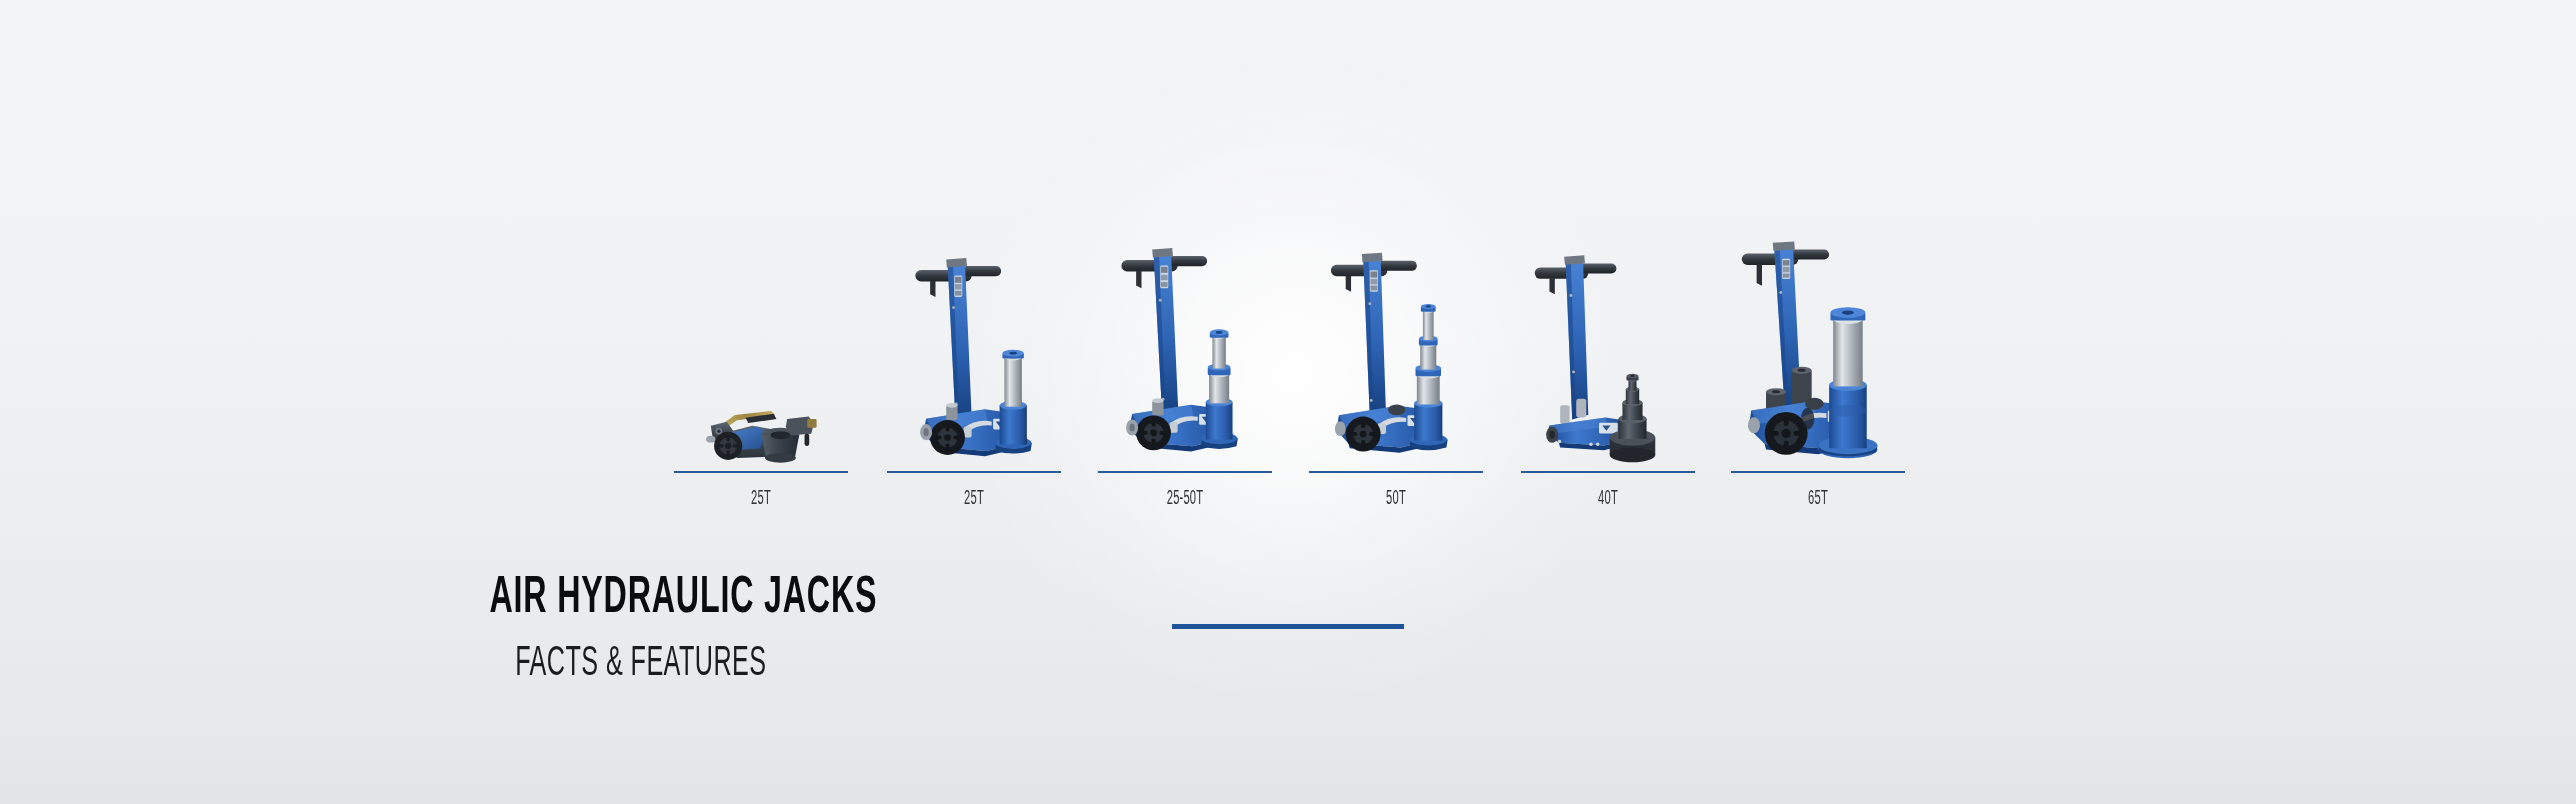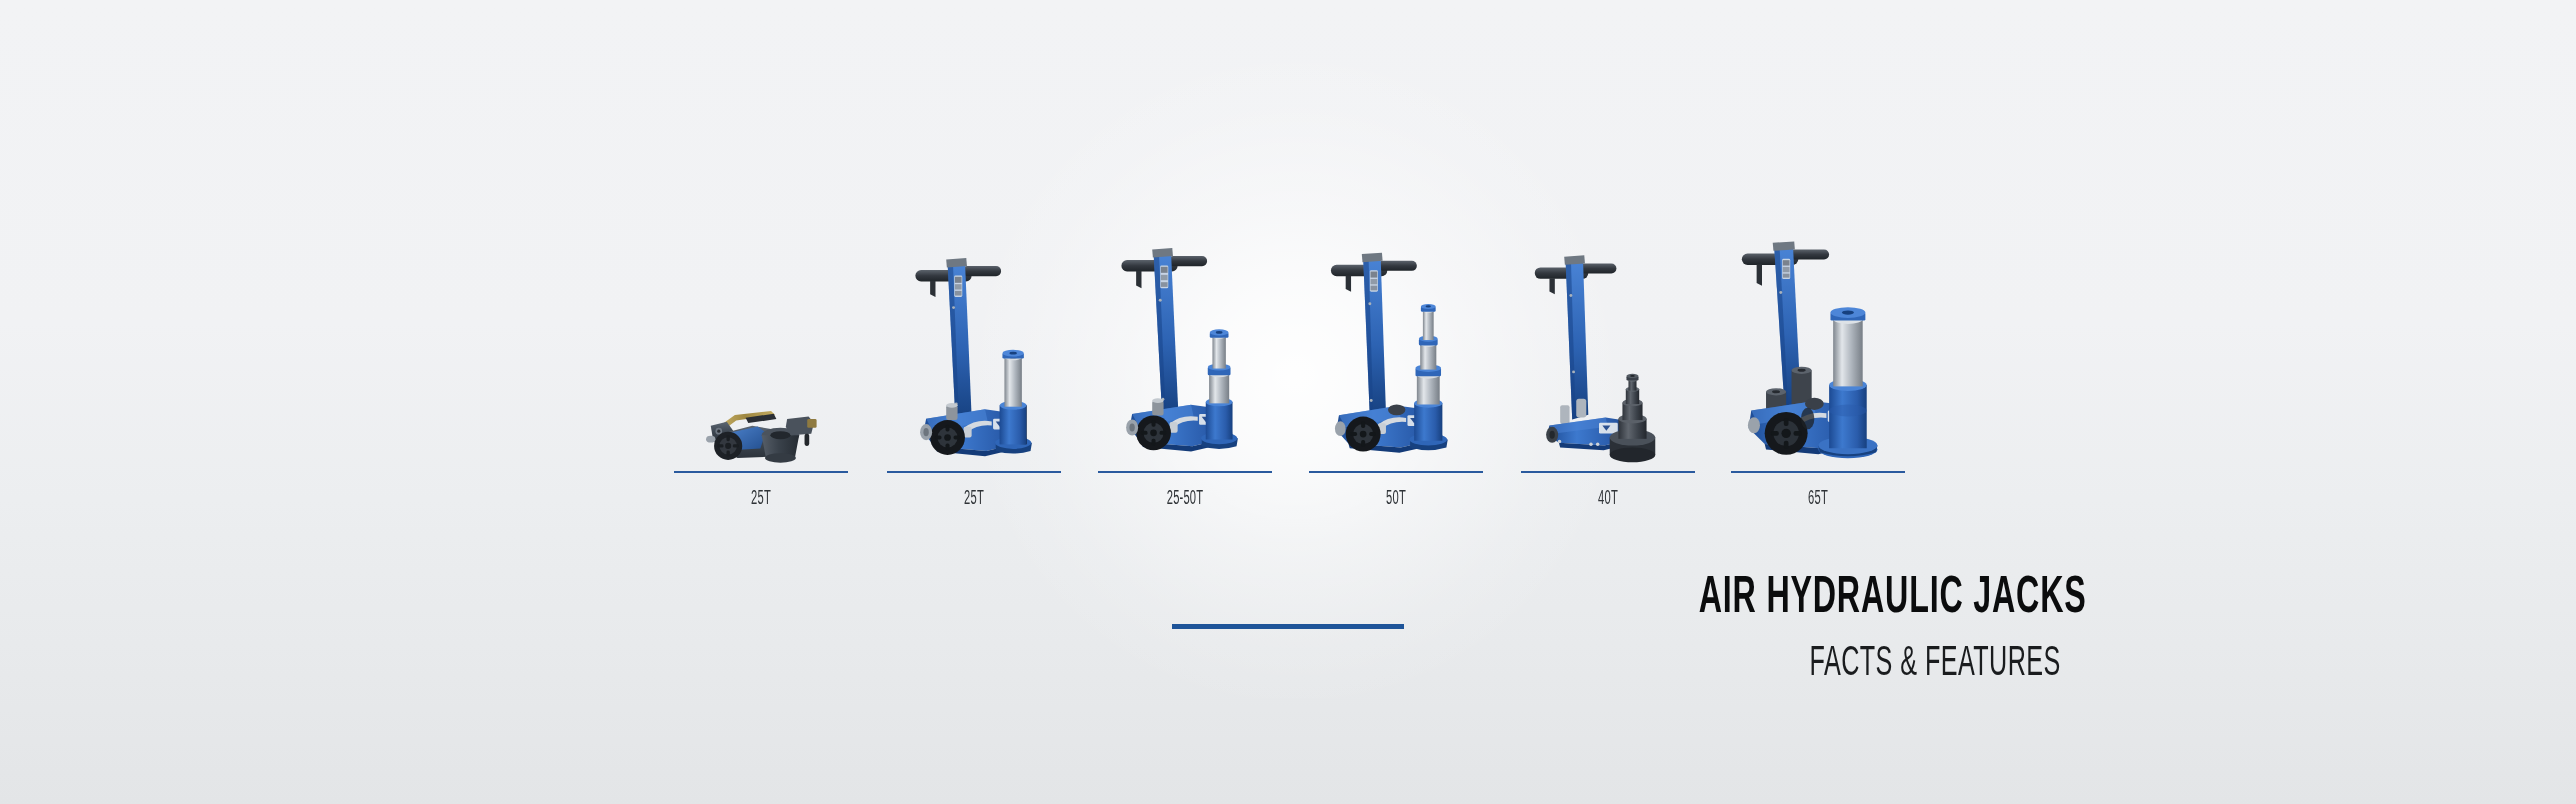--- a/index.html
+++ b/index.html
@@ -25,21 +25,21 @@
   .rule{position:absolute;top:0;height:2px;background:#2a5a9e;}
   .lbl{
     position:absolute;top:14.8px;text-align:center;
     font-family:"Liberation Sans",sans-serif;
     font-size:20px;color:#2f3337;letter-spacing:0.3px;
     transform:scaleX(0.56);transform-origin:top center;
     white-space:nowrap;font-weight:400;
   }
 
   
-  .headline{position:absolute;left:0;right:0;top:569px;text-align:right;}
+  .headline{position:absolute;left:0;right:0;top:569px;text-align:left;}
   .h1{
     font-size:52px;font-weight:700;color:#0b0c0d;letter-spacing:1.3px;
     transform:scaleX(0.62);transform-origin:center top;
     line-height:0.98;white-space:nowrap;font-family:"Liberation Sans",sans-serif;
   }
   .h-underline{width:232px;height:4.7px;background:#1e5499;margin:4px auto 0;}
   .h2{
     margin-top:8px;font-size:42px;font-weight:300;color:#1a1c1e;letter-spacing:0.7px;
     transform:scaleX(0.60);transform-origin:center top;
     white-space:nowrap;font-family:"Liberation Sans",sans-serif;

